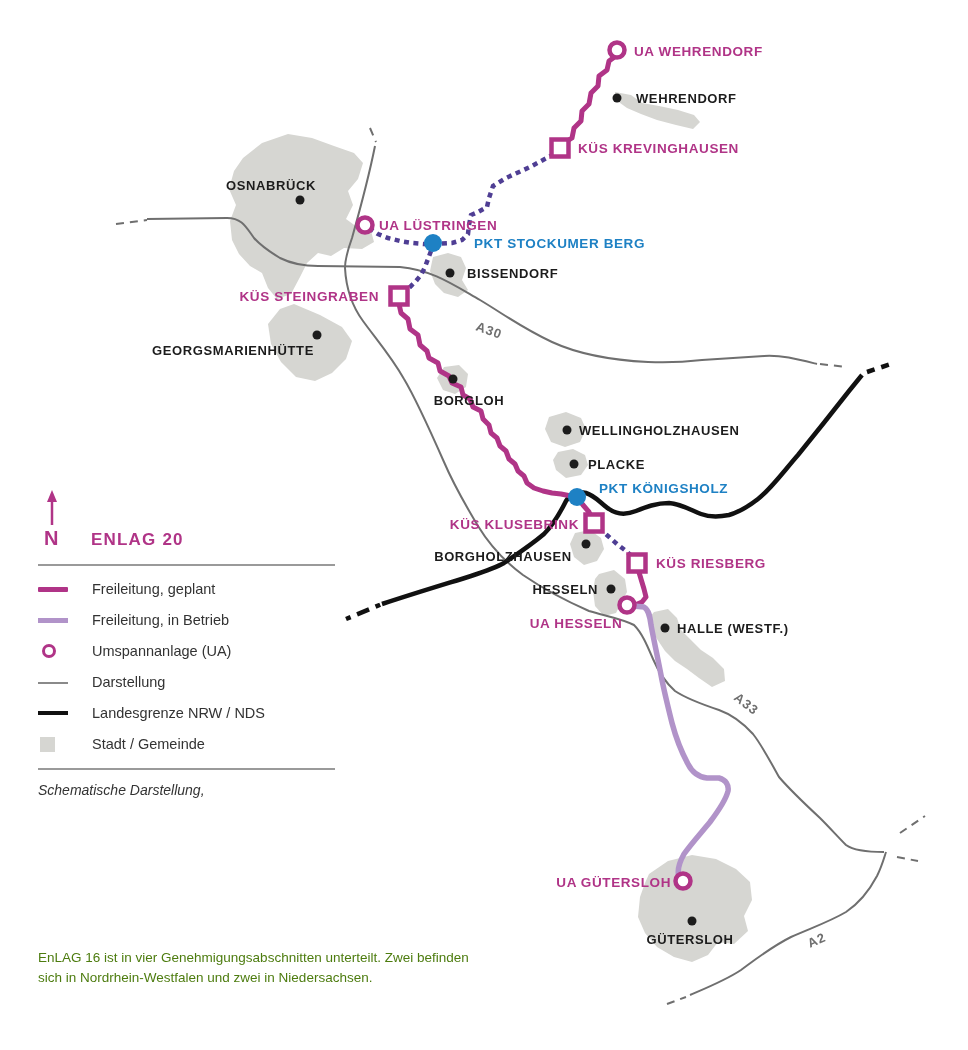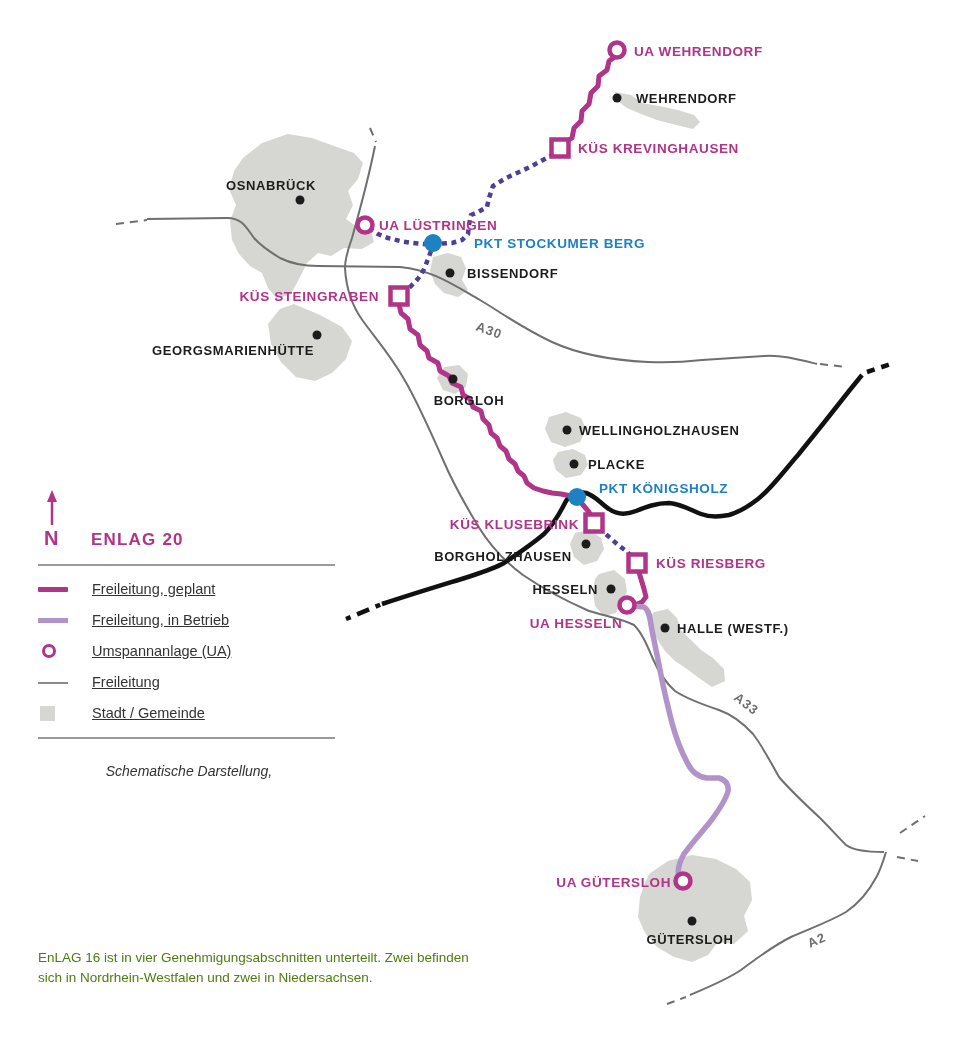--- a/index.html
+++ b/index.html
@@ -18,33 +18,33 @@
   #legend{position:absolute;left:38px;top:488px;width:302px;color:#333;}
   .north{display:flex;flex-direction:column;align-items:flex-start;margin-left:6px;}
   .north-n{font:700 20px "Liberation Sans",sans-serif;color:#b03487;margin-top:1px;}
   .legend-title{font:700 17px "Liberation Sans",sans-serif;color:#b03487;
                 letter-spacing:1.2px;margin-left:53px;margin-top:-20px;}
   .rule{border:none;border-top:2px solid #9a9a9a;margin:14px 0 0 0;width:297px;}
   .lrows{margin-top:14px;}
   .lrow{display:flex;align-items:flex-start;margin-bottom:12px;}
   .lrow .ic{width:30px;margin-right:24px;flex:0 0 30px;display:flex;
             justify-content:flex-start;align-items:center;height:18px;}
-  .lrow .lab{font:400 14.5px "Liberation Sans",sans-serif;line-height:19px;max-width:240px;text-decoration:underline;}
+  .lrow .lab{font:400 14.5px "Liberation Sans",sans-serif;line-height:19px;max-width:240px;}
   .sw-line{width:30px;height:5px;background:#b03487;border-radius:1px;}
   .sw-dot-line{width:32px;height:5px;
      background:repeating-linear-gradient(90deg,#4f3e94 0 6px,transparent 6px 11px);}
   .sw-lilac{width:30px;height:5px;background:#b193c9;}
   .sw-square{width:10px;height:10px;border:3.5px solid #b03487;margin-left:3px;}
   .sw-circle{width:8px;height:8px;border:3.5px solid #b03487;border-radius:50%;margin-left:4px;}
   .sw-bluedot{width:14px;height:14px;border-radius:50%;background:#1e81c4;margin-left:4px;}
   .sw-gray-line{width:30px;height:2px;background:#8a8a8a;margin-top:2px;}
   .sw-black-line{width:30px;height:4px;background:#111;}
   .sw-gray-sq{width:15px;height:15px;background:#d6d6d2;margin-left:2px;}
-  #note{margin-top:22px;font:italic 400 14px "Liberation Sans",sans-serif;
-        color:#333;line-height:21px;text-align:center;}
+  #note{margin-top:10px;font:italic 400 14px "Liberation Sans",sans-serif;
+        color:#333;line-height:21px;}
   #footer-text{position:absolute;left:38px;top:948px;width:452px;
         font:400 13.5px "Liberation Sans",sans-serif;color:#4d7c0f;line-height:20px;}
 </style>
 </head>
 <body>
 
 <svg id="map-svg" width="968" height="1050" viewBox="0 0 968 1050">
 
   <g fill="#d6d6d2" stroke="none">
     <polygon points="243,158 262,143 288,134 312,138 334,146 354,153 363,163 358,179 348,191 353,205 346,219 357,227 371,231 374,242 362,249 344,248 331,256 318,253 307,263 300,277 291,294 277,299 268,288 262,273 250,266 239,254 232,240 230,221 236,205 229,189 234,171"></polygon>
@@ -179,21 +179,27 @@
     <div class="lrow">
       <span class="ic">
           <span class="sw-circle"></span>
         </span>
       <span class="lab">Umspannanlage (UA)</span>
     </div>
     <div class="lrow">
       <span class="ic">
           <span class="sw-gray-line"></span>
         </span>
-      <span class="lab">Freileitung</span>
+      <span class="lab">Darstellung</span>
+    </div>
+    <div class="lrow">
+      <span class="ic">
+          <span class="sw-black-line"></span>
+        </span>
+      <span class="lab">Landesgrenze NRW / NDS</span>
     </div>
     <div class="lrow">
       <span class="ic">
           <span class="sw-gray-sq"></span>
         </span>
       <span class="lab">Stadt / Gemeinde</span>
     </div>
   </div>
 
   <hr class="rule">

